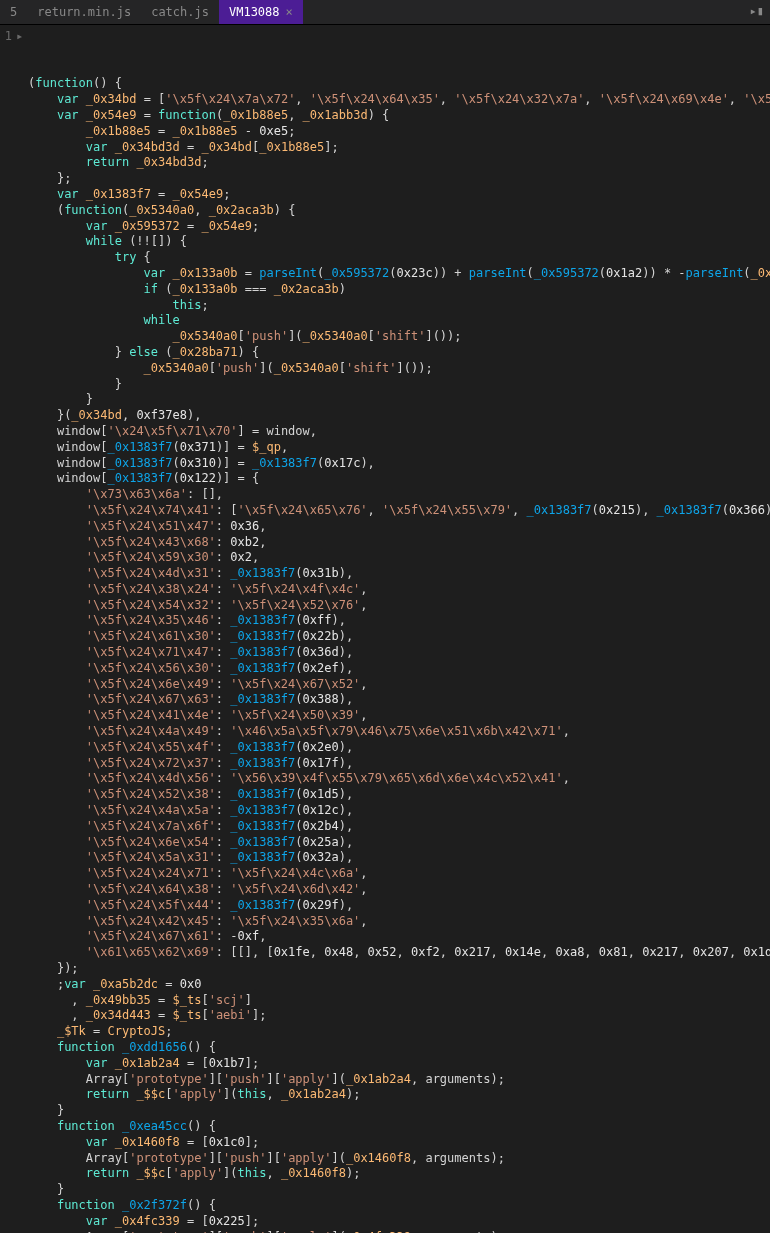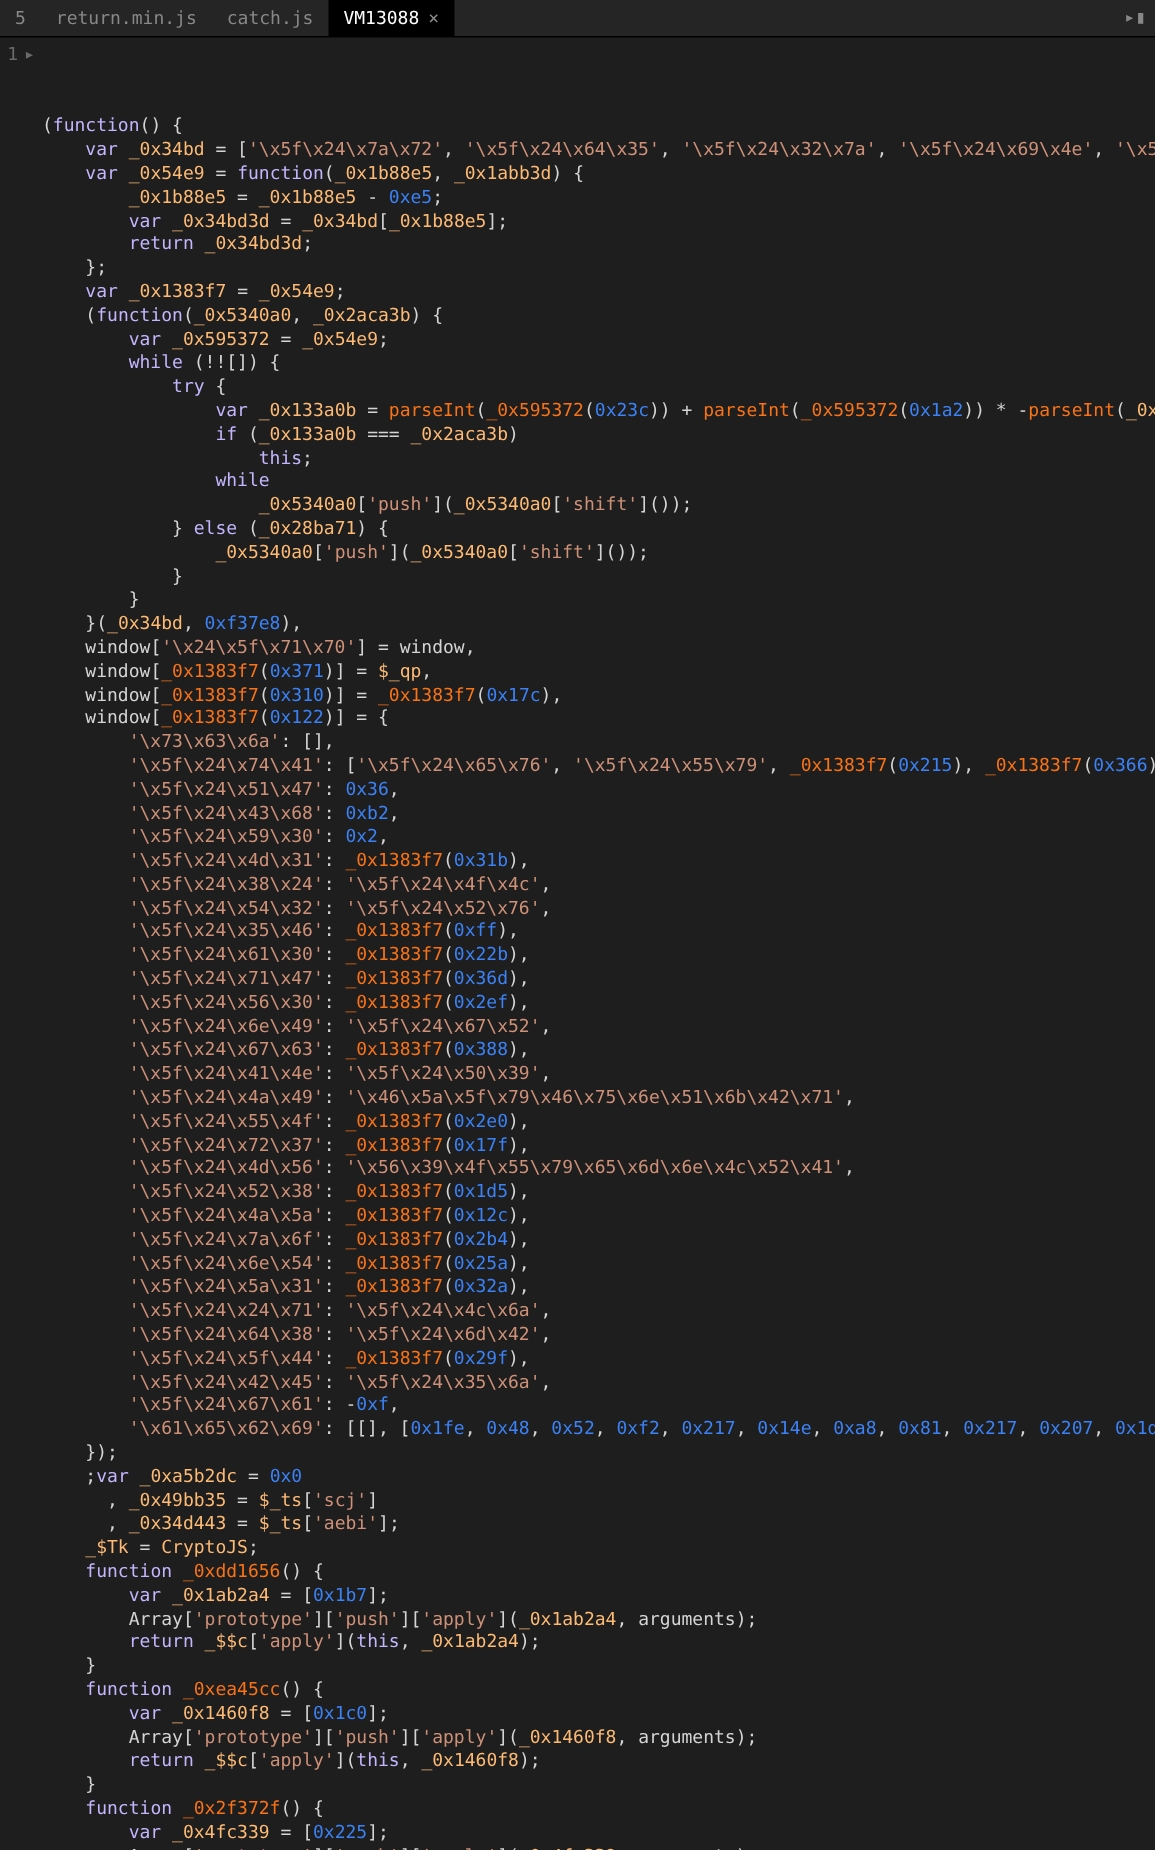--- a/index.html
+++ b/index.html
@@ -1,29 +1,29 @@
 <!DOCTYPE html>
 <html><head>
 <meta charset="utf-8">
 <style>
   body{margin:0;background:#1e1e1e;color:#d4d4d4;font-family:Consolas,Menlo,monospace;font-size:12px;overflow:hidden}
   .tabs{display:flex;background:#252526;height:24px;border-bottom:1px solid #000;position:relative}
   .tab{padding:4px 10px;color:#888;cursor:pointer;display:flex;align-items:center;gap:6px}
-  .tab.active{background:#000000;color:#fff}
+  .tab.active{background:#4c1d95;color:#fff}
   .close-x{color:#888}
   .tabs-right{position:absolute;right:6px;top:4px;color:#888}
   .editor{position:relative;padding:4px 0 12px 28px;line-height:15.8px;white-space:pre}
   .gutter-ln{position:absolute;left:0;top:4px;width:12px;text-align:right;color:#6a6a6a}
   .fold{position:absolute;left:16px;top:4px;color:#6a6a6a}
   
-  .kw{color:#c4b5fd}
+  .kw{color:#5eead4}
   .vr{color:#fdba74}
-  .fn{color:#f97316}
+  .fn{color:#0ea5e9}
   .st{color:#ce9178}
-  .nm{color:#3b82f6}
+  .nm{color:#e5e5e5}
   .pu{color:#d4d4d4}
 </style>
 </head>
 <body>
 
 <div class="tabs">
   <div class="tab">5</div>
   <div class="tab">return.min.js</div>
   <div class="tab">catch.js</div>
   <div class="tab active">

